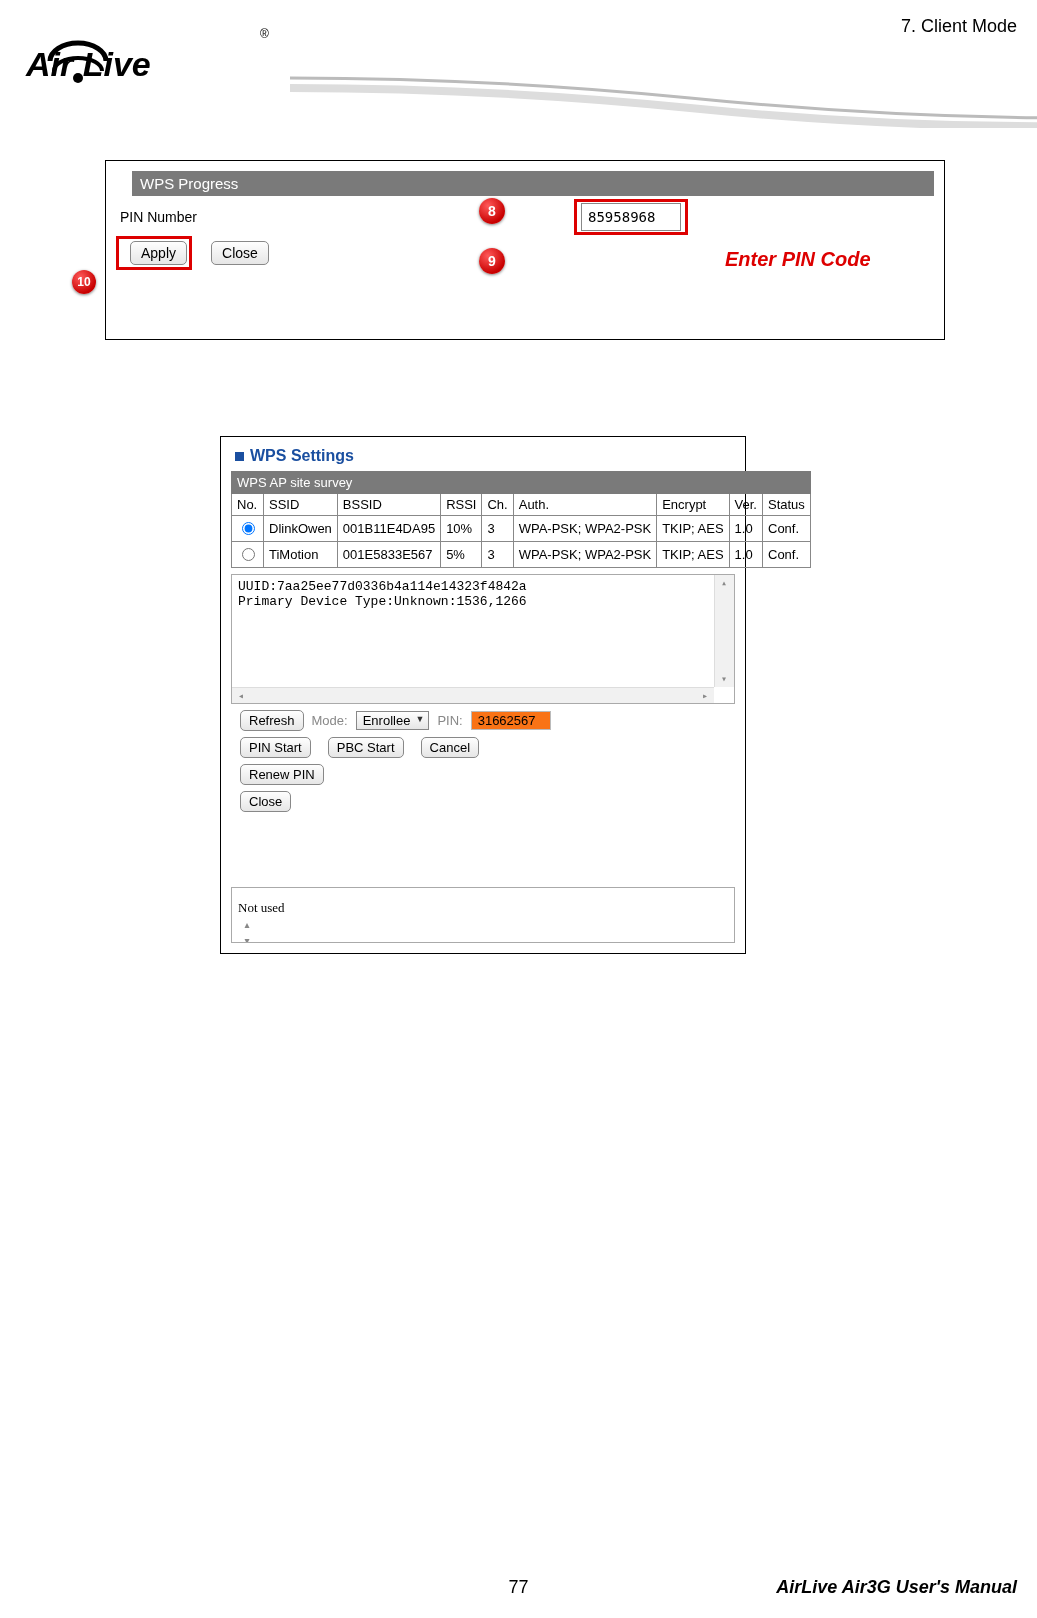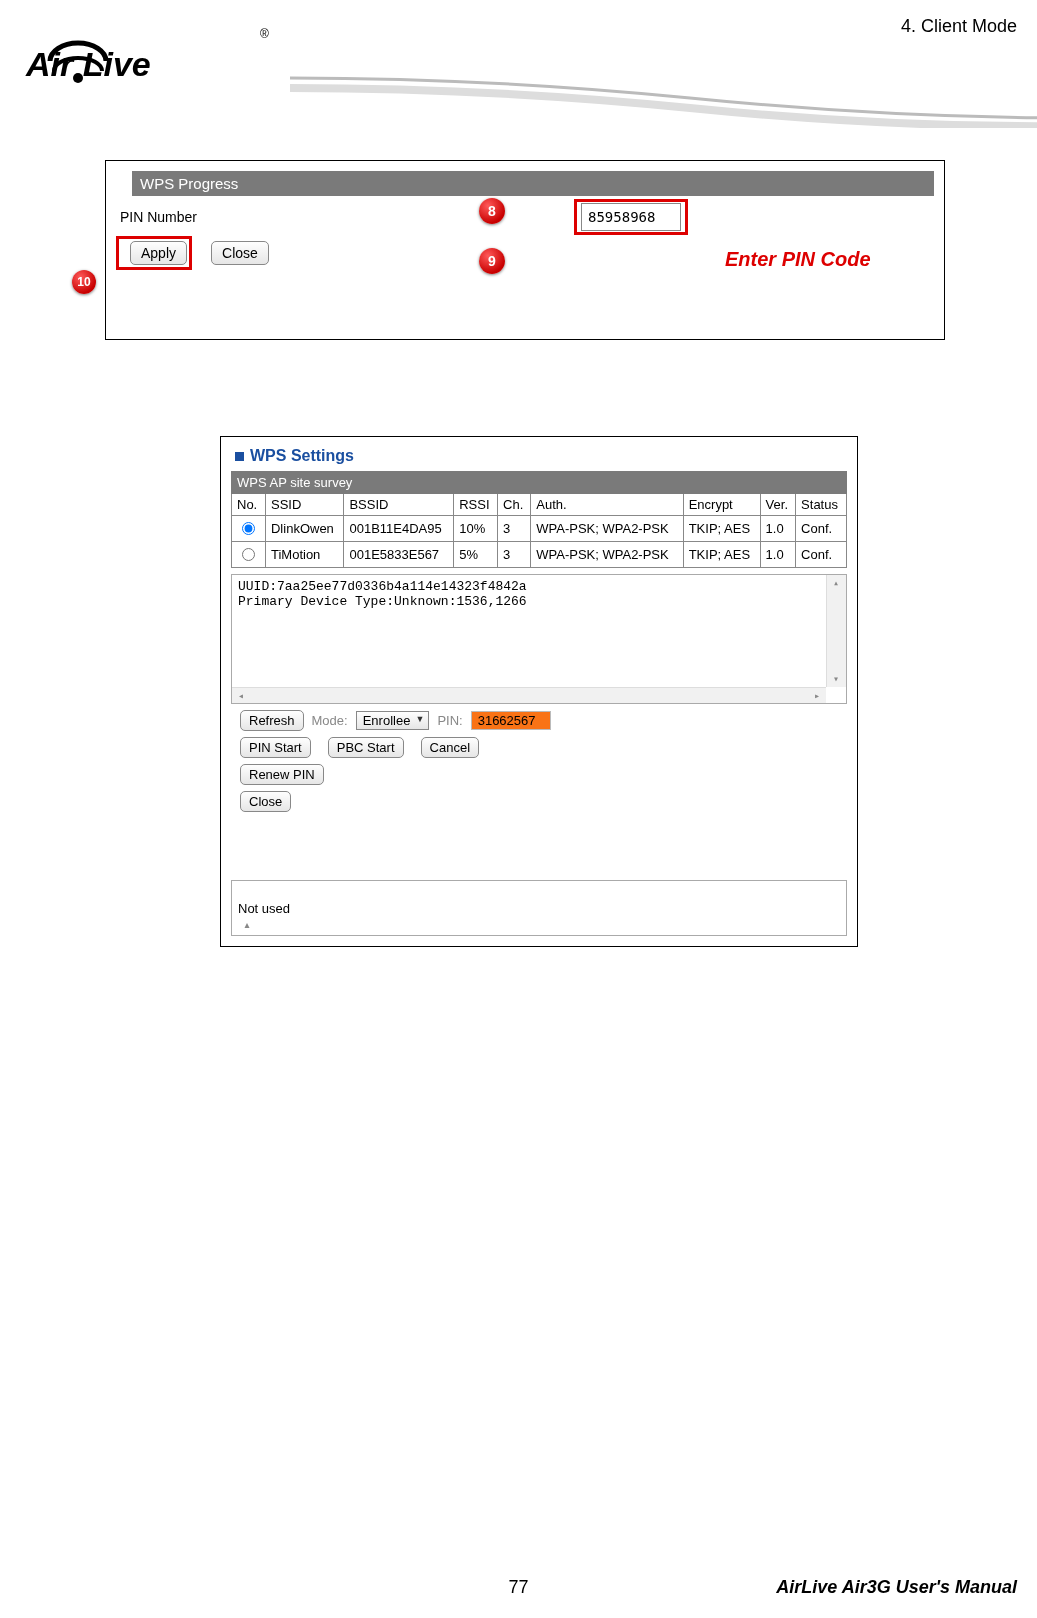--- a/index.html
+++ b/index.html
@@ -106,21 +106,21 @@
     color: #d00;
     font-weight: bold;
     font-size: 20px;
     font-style: italic;
   }
   
   .shot2 {
     position: absolute;
     top: 436px;
     left: 220px;
-    width: 638px;
+    width: 526px;
     border: 1px solid #000;
     background: #fff;
     padding: 10px;
     font-size: 13px;
   }
   .wps-title {
     color: #1a4fa0;
     font-weight: bold;
     font-size: 16px;
     display: flex;
@@ -200,24 +200,24 @@
     padding: 1px 6px;
     display: inline-block;
     min-width: 80px;
     font-size: 13px;
   }
   .status-box {
     border: 1px solid #aaa;
     background: #fff;
     height: 56px;
     position: relative;
-    font-family: Liberation Sans, sans-serif;
-    font-size: 13px;
-    padding: 20px 6px;
-    margin-top: 8px;
+    font-family: Liberation Serif, serif;
+    font-size: 13px;
+    padding: 12px 6px;
+    margin-top: 15px;
     overflow: hidden;
   }
   
   .footer-page {
     position: absolute;
     bottom: 20px;
     left: 0; right: 0;
     text-align: center;
     font-size: 18px;
   }
@@ -227,21 +227,21 @@
     right: 20px;
     font-style: italic;
     font-weight: bold;
     font-size: 18px;
   }
 </style>
 </head>
 <body>
 
 <div class="page">
-  <div class="hdr-chapter">4.  Client Mode</div>
+  <div class="hdr-chapter">7.  Client Mode</div>
 
   <div class="logo">
     <svg viewBox="0 0 260 70">
       <path d="M30 45 A28 18 0 0 1 86 45" fill="none" stroke="#000" stroke-width="5"></path>
       <path d="M34 55 A22 12 0 0 1 82 55" fill="none" stroke="#000" stroke-width="4"></path>
       <circle cx="58" cy="62" r="5" fill="#000"></circle>
       <text x="6" y="60" font-family="Arial Black, Arial" font-weight="900" font-size="34" font-style="italic" fill="#000">Air Live</text>
       <text x="240" y="22" font-size="12" fill="#000">®</text>
     </svg>
   </div>

